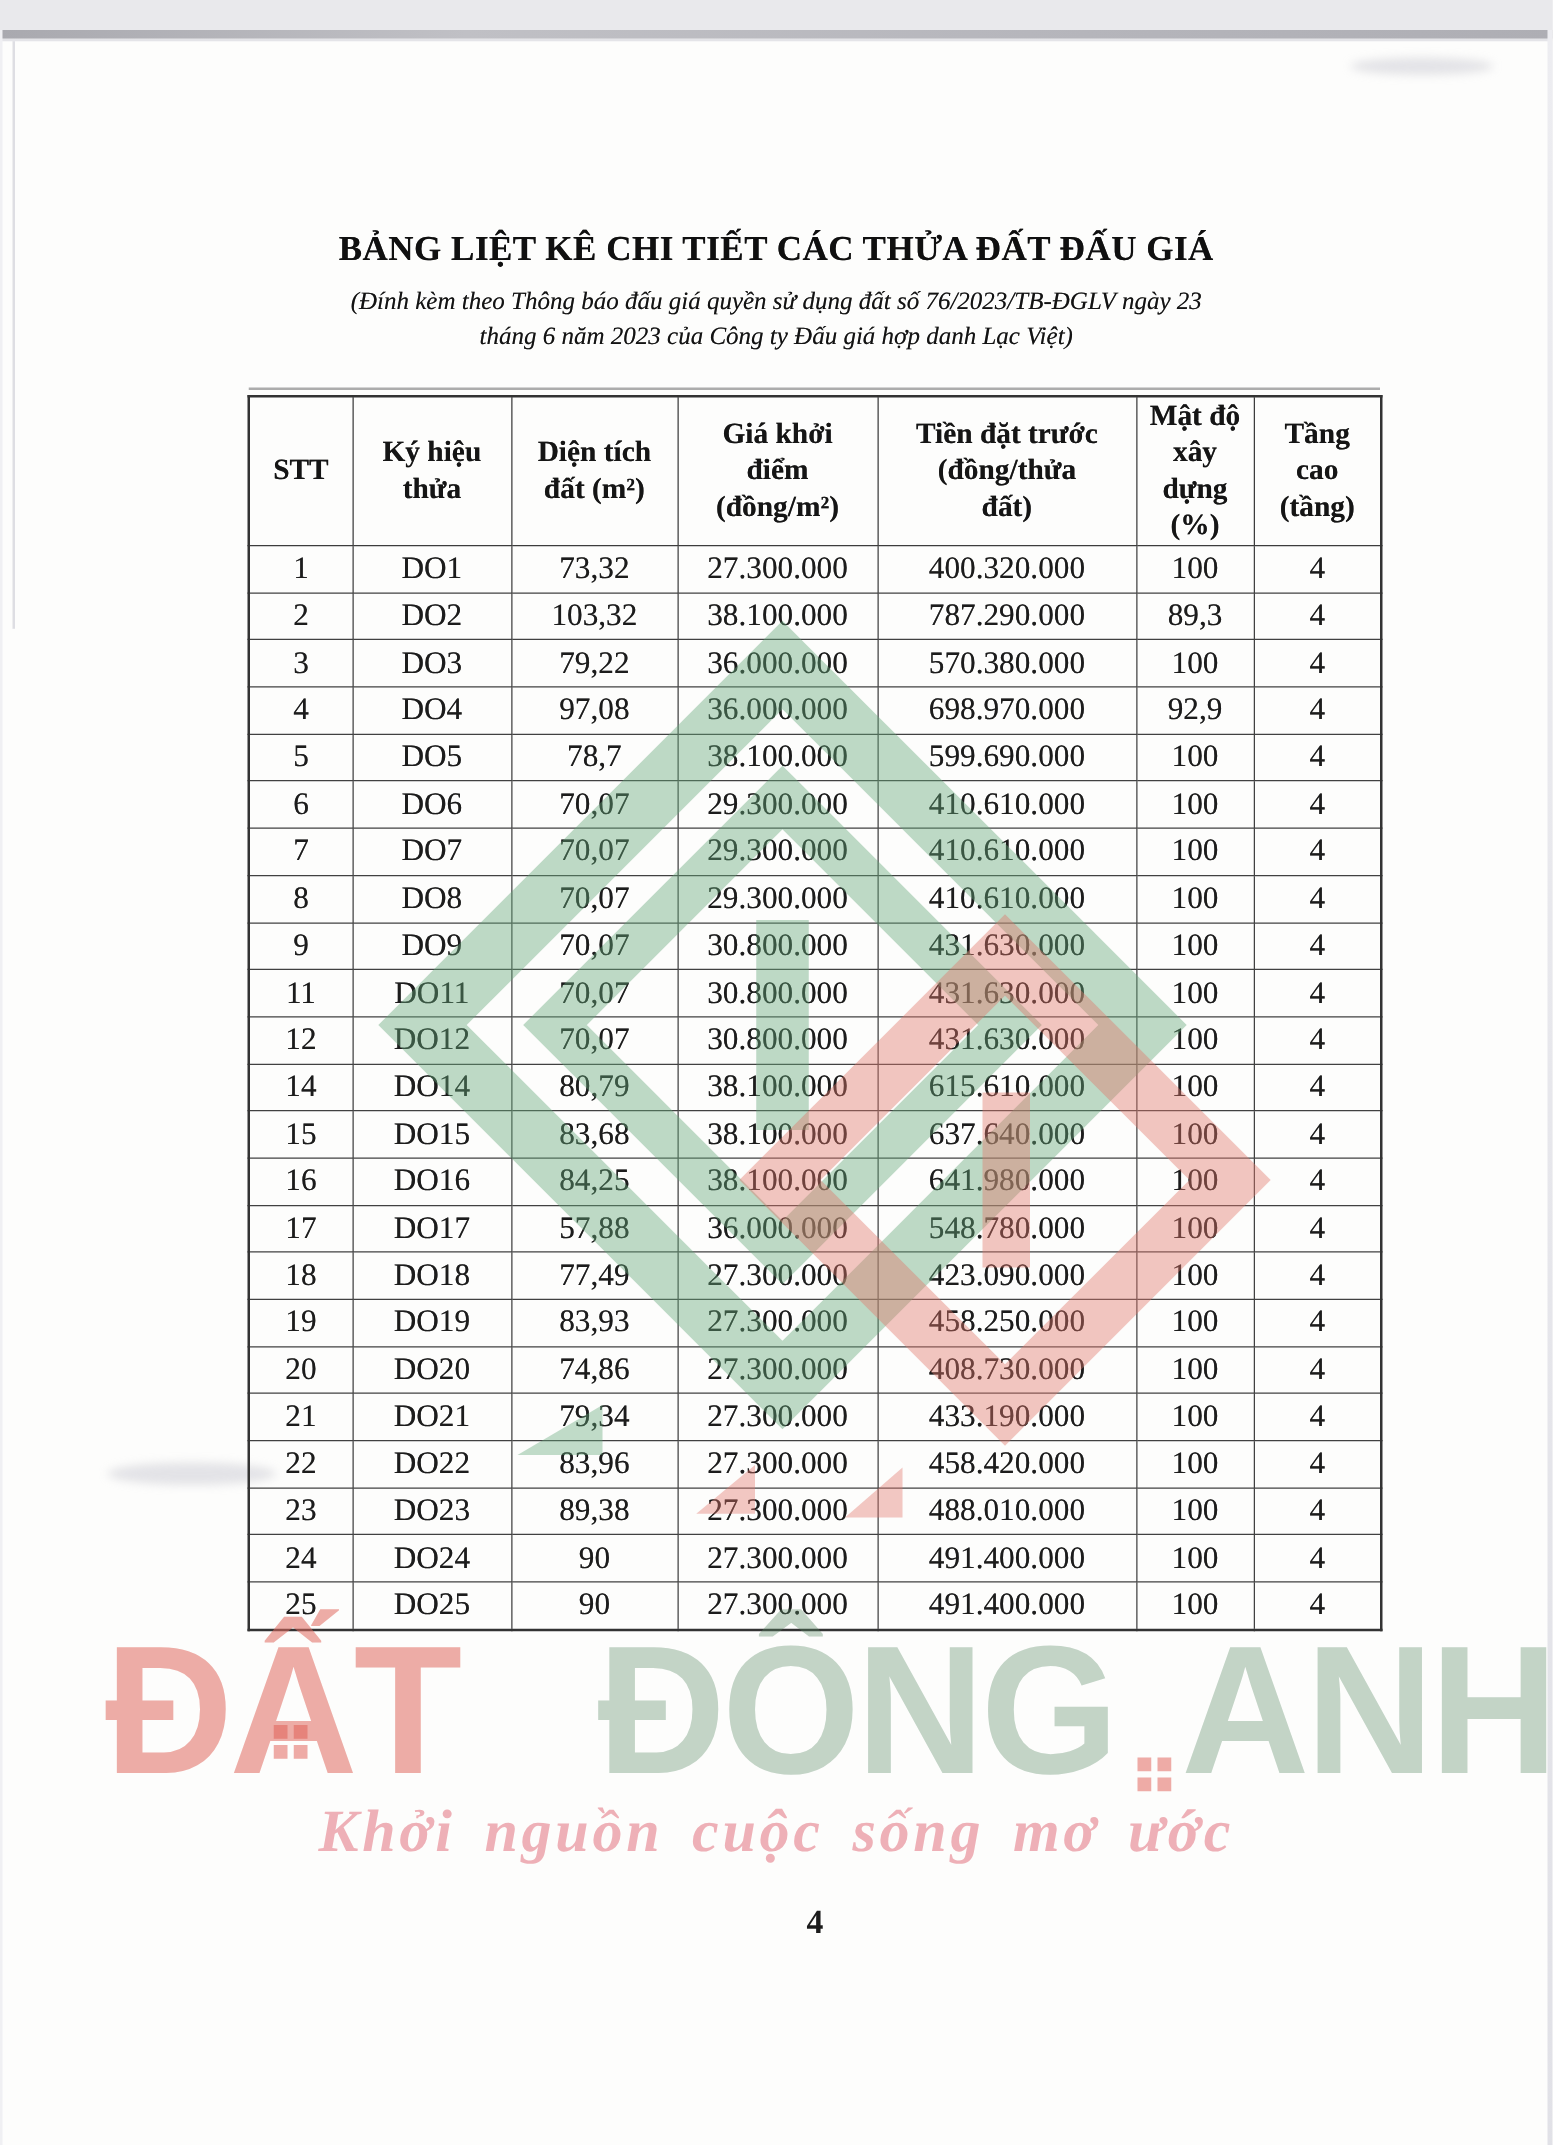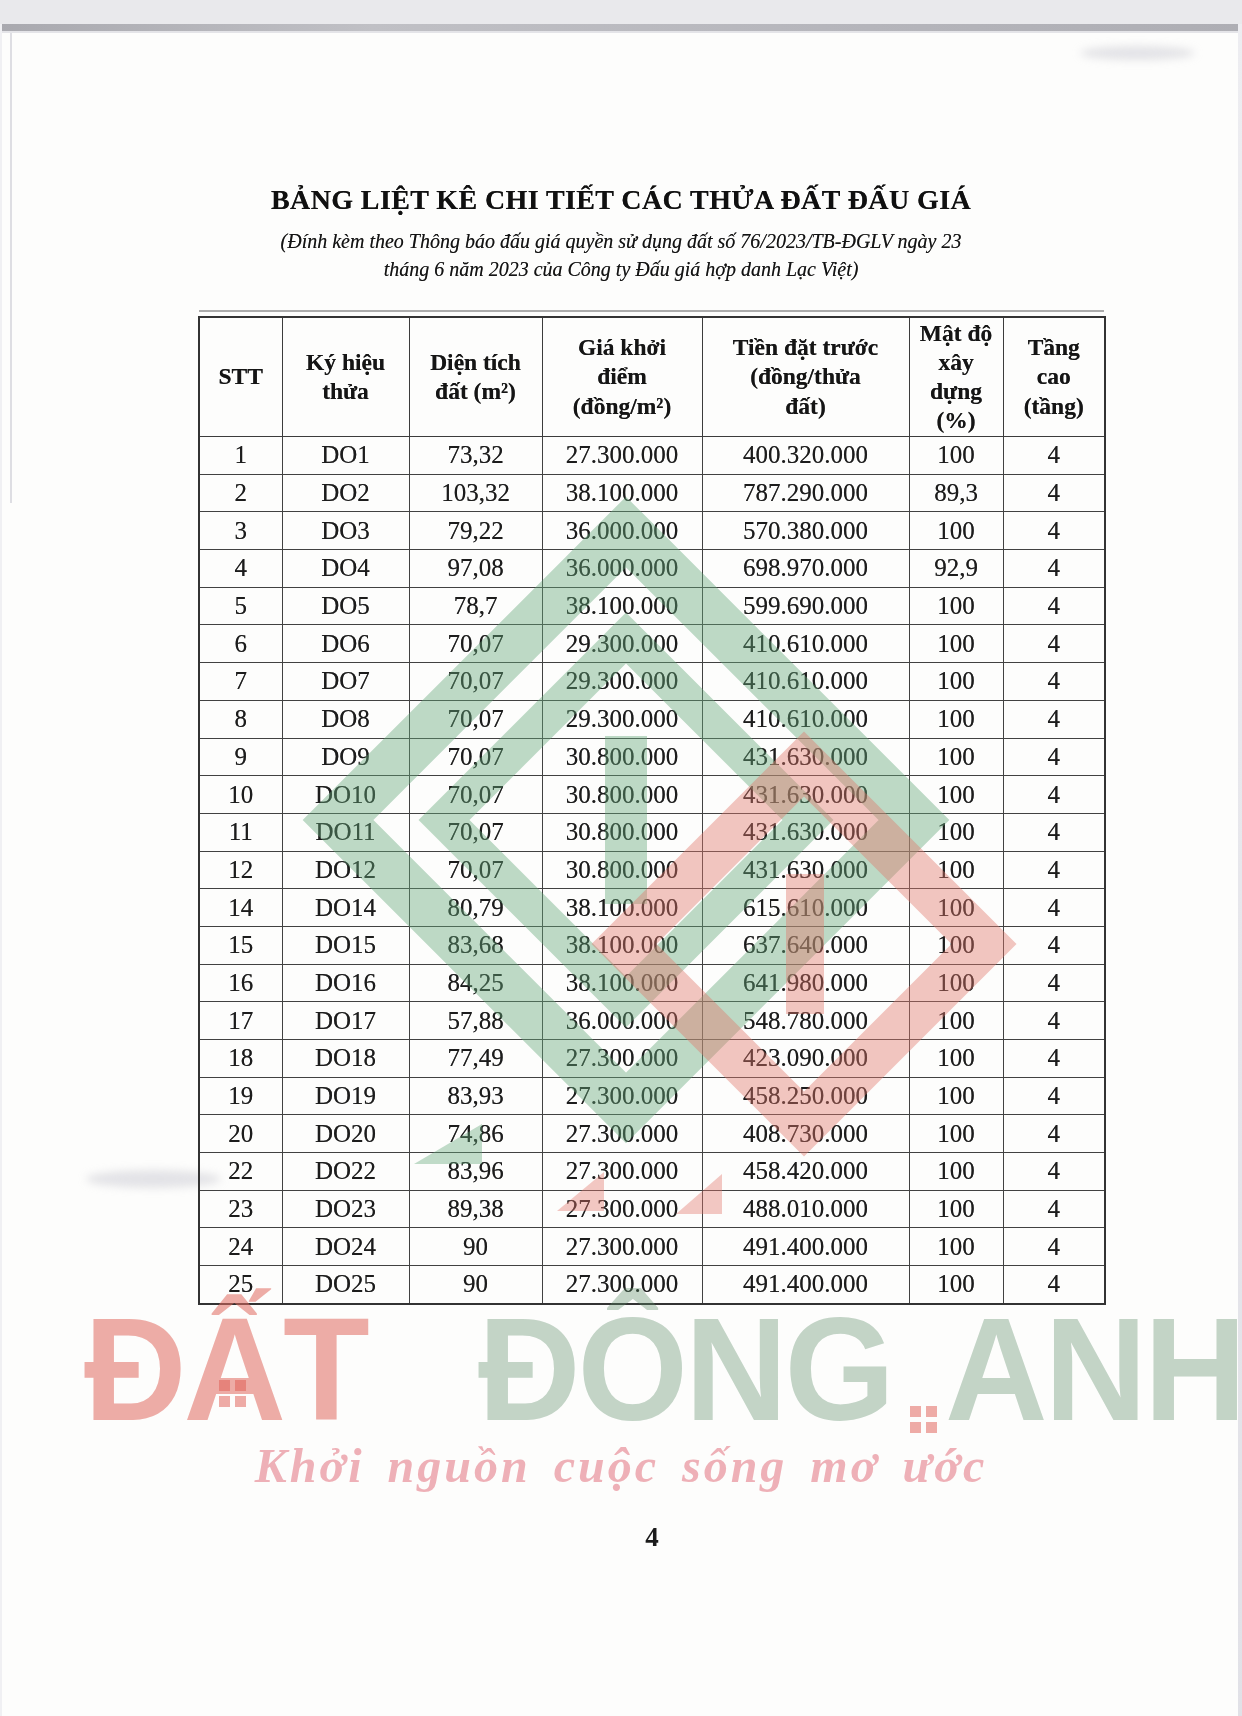--- a/index.html
+++ b/index.html
@@ -219,29 +219,20 @@
         <tr>
           <td>9</td>
           <td>DO9</td>
           <td>70,07</td>
           <td>30.800.000</td>
           <td>431.630.000</td>
           <td>100</td>
           <td>4</td>
         </tr>
         <tr>
-          <td>10</td>
-          <td>DO10</td>
-          <td>70,07</td>
-          <td>30.800.000</td>
-          <td>431.630.000</td>
-          <td>100</td>
-          <td>4</td>
-        </tr>
-        <tr>
           <td>11</td>
           <td>DO11</td>
           <td>70,07</td>
           <td>30.800.000</td>
           <td>431.630.000</td>
           <td>100</td>
           <td>4</td>
         </tr>
         <tr>
           <td>12</td>
@@ -305,20 +296,29 @@
           <td>458.250.000</td>
           <td>100</td>
           <td>4</td>
         </tr>
         <tr>
           <td>20</td>
           <td>DO20</td>
           <td>74,86</td>
           <td>27.300.000</td>
           <td>408.730.000</td>
+          <td>100</td>
+          <td>4</td>
+        </tr>
+        <tr>
+          <td>21</td>
+          <td>DO21</td>
+          <td>79,34</td>
+          <td>27.300.000</td>
+          <td>433.190.000</td>
           <td>100</td>
           <td>4</td>
         </tr>
         <tr>
           <td>22</td>
           <td>DO22</td>
           <td>83,96</td>
           <td>27.300.000</td>
           <td>458.420.000</td>
           <td>100</td>

